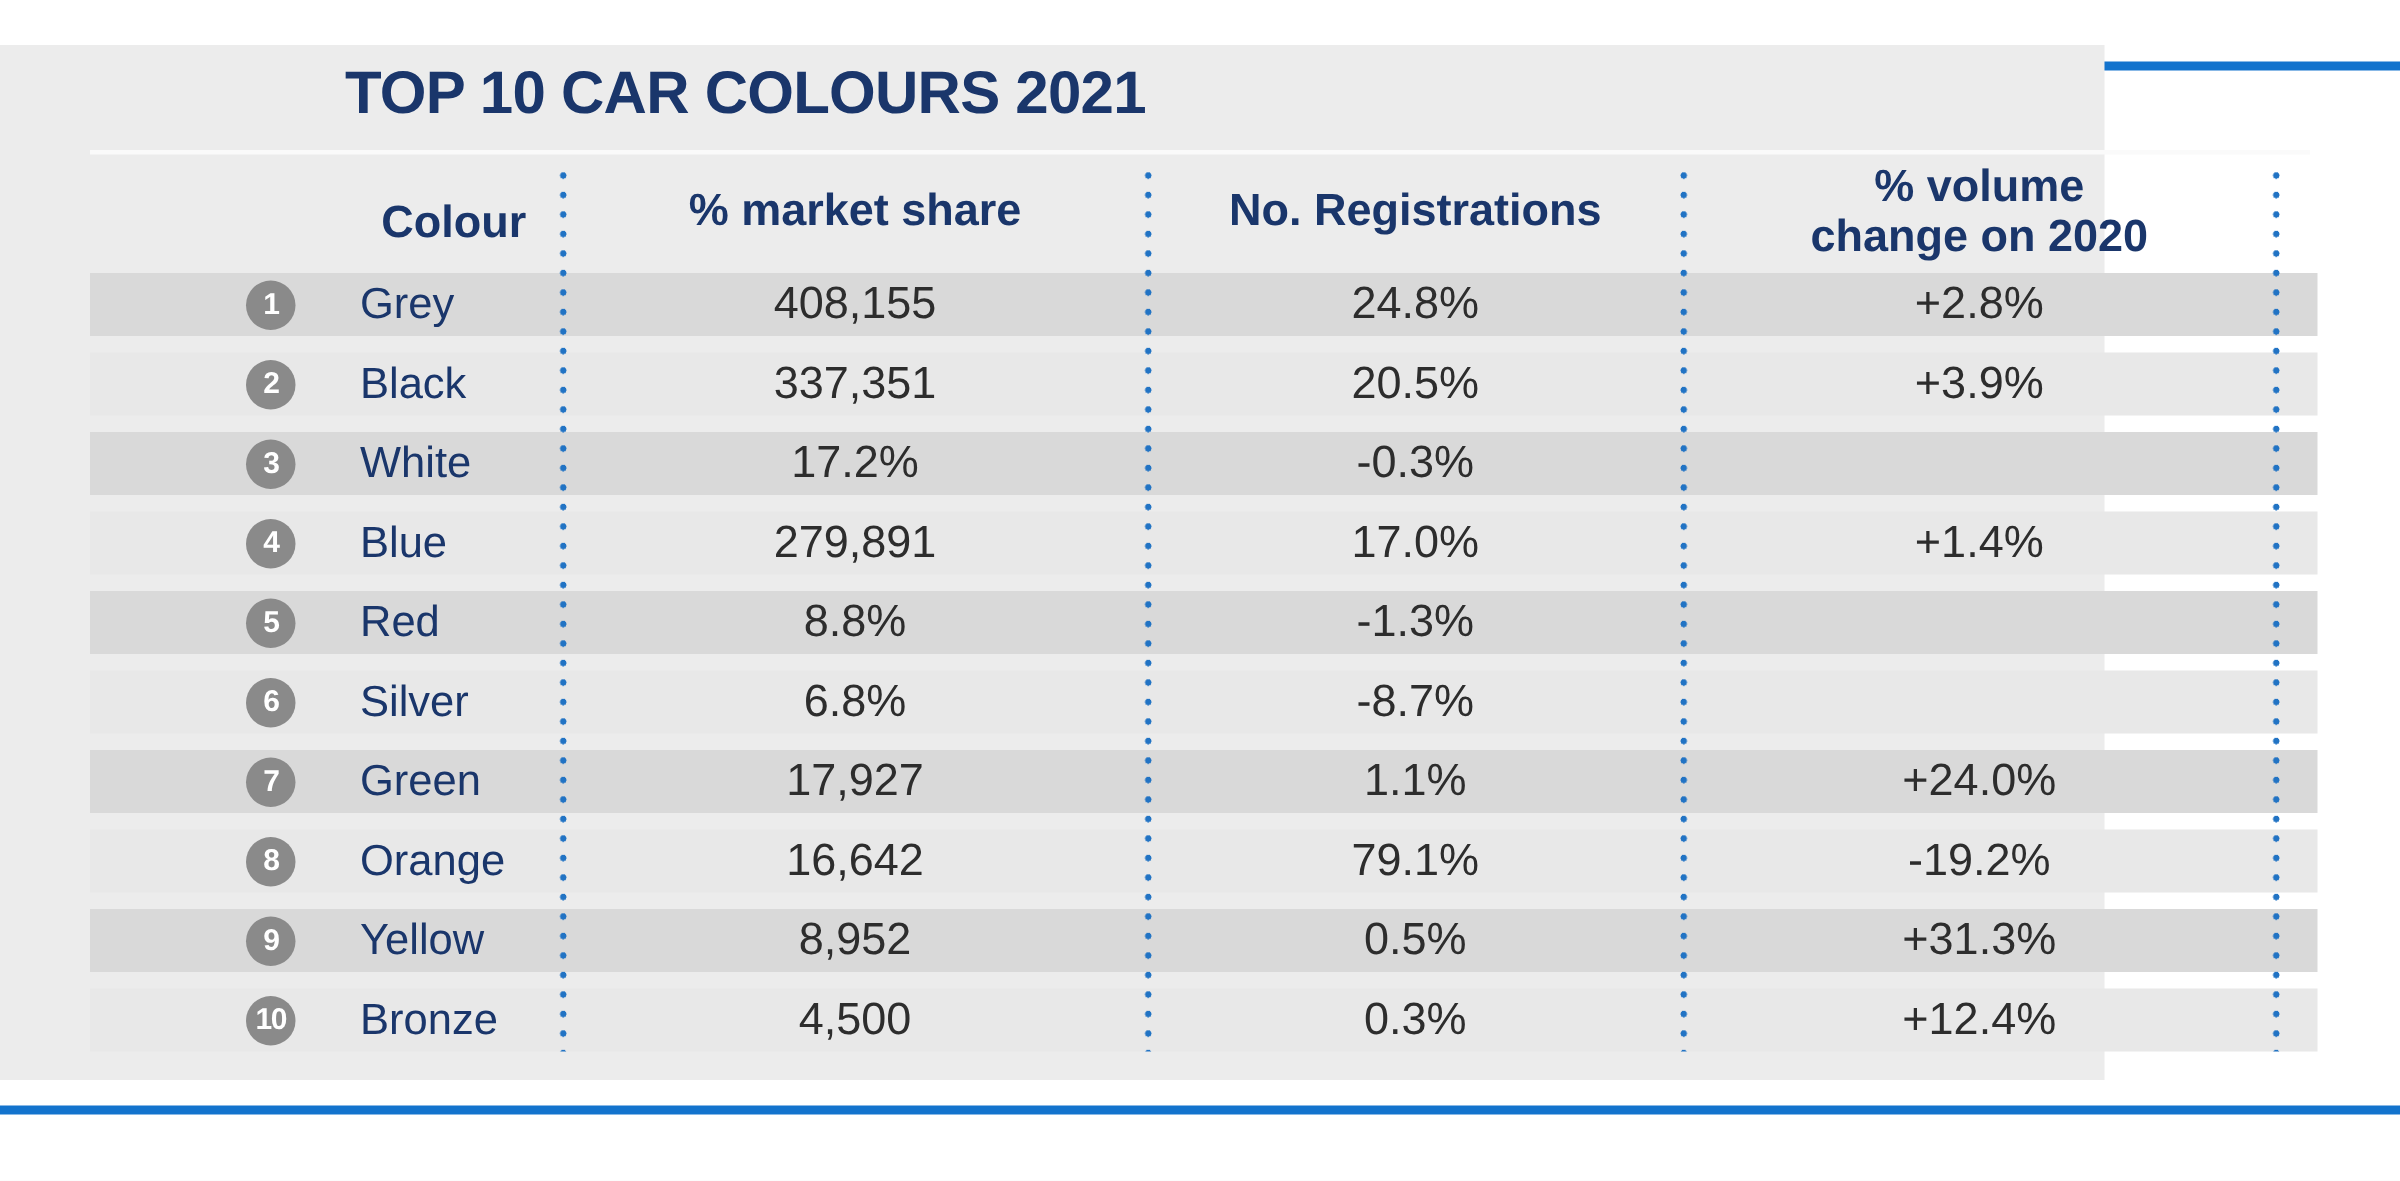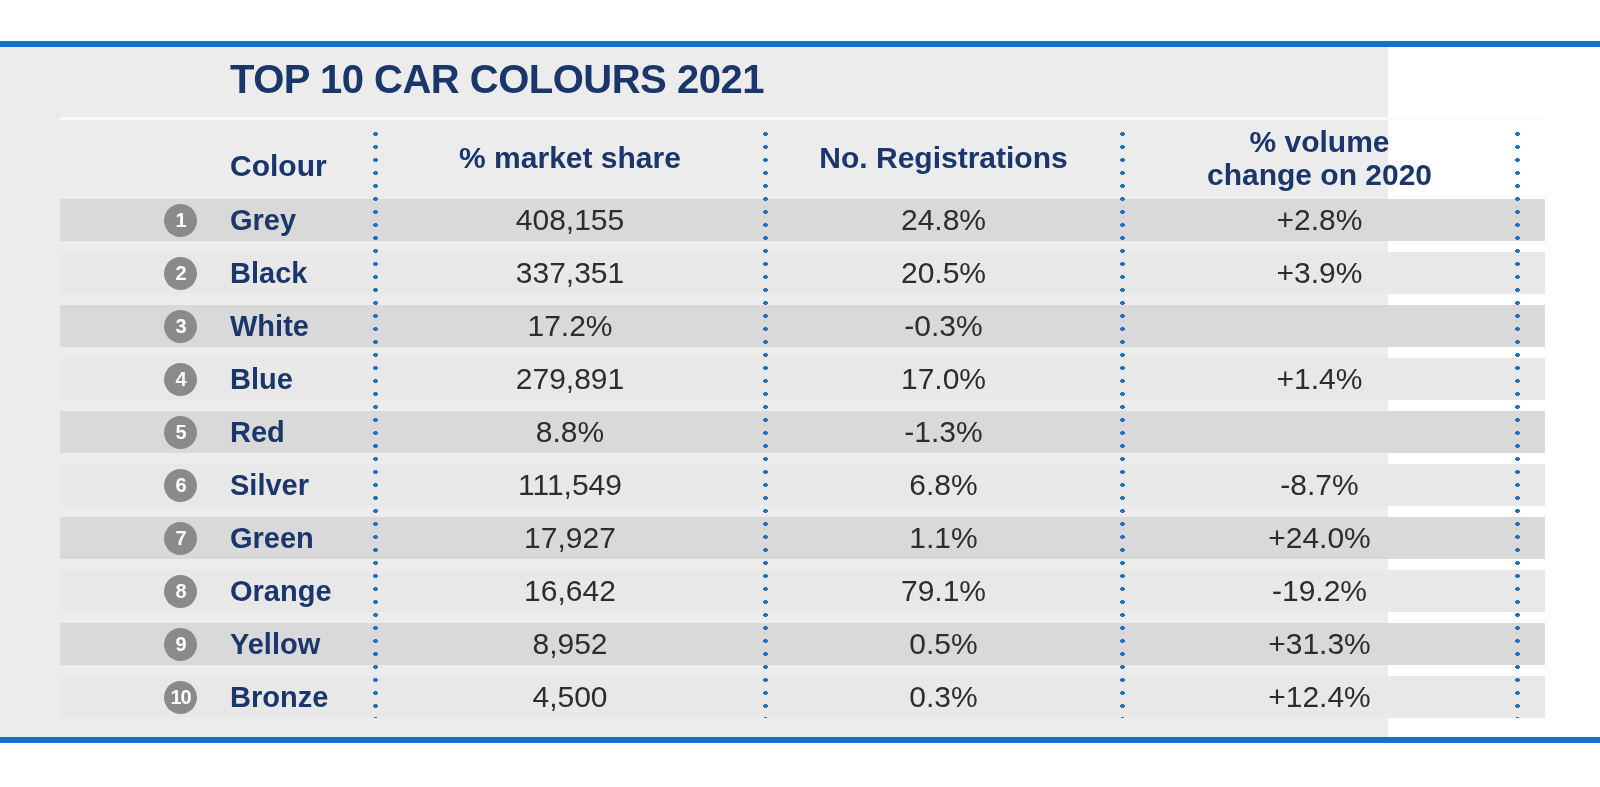--- a/index.html
+++ b/index.html
@@ -10,22 +10,23 @@
     font-family:"Liberation Sans","DejaVu Sans",sans-serif;
     overflow:hidden;
   }
   .accent-bar{
     position:absolute;left:0;width:1600px;height:6px;
     background:var(--accent-blue,#1373cd);
   }
   .accent-bar.top{top:41px;}
   .accent-bar.bottom{top:737px;}
   .content{
-    position:absolute;left:0;top:47px;width:1388px;height:690px;
+    position:absolute;left:0;top:30px;width:1388px;height:690px;
     background:var(--page-bg,#ececec);
+    padding-left:15px;
   }
   .title{
     position:absolute;left:230px;top:10px;margin:0;
     font-size:40px;font-weight:700;letter-spacing:-0.5px;
     color:var(--navy,#1a366b);
     line-height:1.1;white-space:nowrap;
   }
   .title-underline{
     position:absolute;left:60px;top:70px;width:1480px;height:3px;
     background:#fafafa;
@@ -37,41 +38,41 @@
   }
   .header-row{
     position:absolute;left:60px;top:71px;width:1485px;height:81px;
   }
   .header-cell{
     font-size:30px;font-weight:700;
     color:var(--navy,#1a366b);
     text-align:center;line-height:1.08;
     white-space:pre-line;
   }
-  .header-cell.first{text-align:left;padding-left:170px;margin-top:16px;}
+  .header-cell.first{text-align:center;padding-left:170px;margin-top:16px;}
   .rows{
     position:absolute;left:60px;top:152px;width:1485px;
   }
   .row{height:42px;margin-bottom:11px;}
   .row.odd{background:var(--row-odd,#d9d9d9);}
   .row.even{background:var(--row-even,#e8e8e8);}
   .colour-cell{
     display:flex;align-items:center;
     padding-left:104px;height:42px;
   }
   .rank-badge{
     width:33px;height:33px;border-radius:50%;
     background:var(--circle-grey,#8a8a8a);
     color:#ffffff;font-size:20px;font-weight:700;
     display:flex;align-items:center;justify-content:center;
     flex:0 0 33px;letter-spacing:-1px;
   }
   .colour-name{
-    margin-left:33px;
-    font-size:29px;font-weight:700;
+    margin-left:43px;
+    font-size:29px;font-weight:400;
     color:var(--navy,#1a366b);
   }
   .cell-num{
     font-size:30px;font-weight:400;
     color:var(--value-text,#2d2d2d);
     text-align:center;
   }
   .dotted-sep{
     position:absolute;top:81px;width:5px;height:590px;
     background-image:radial-gradient(circle 2.2px at 2.5px 6px, var(--dot-blue,#2173c4) 2.1px, rgba(0,0,0,0) 2.3px);
@@ -166,21 +167,20 @@
     <div></div>
   </div>
 
   <div class="row grid-cols even">
     <div class="colour-cell">
       <span class="rank-badge">
               <span>6</span>
             </span>
       <span class="colour-name">Silver</span>
     </div>
-    <div class="cell-num">111,549</div>
     <div class="cell-num">6.8%</div>
     <div class="cell-num">-8.7%</div>
     <div></div>
   </div>
 
   <div class="row grid-cols odd">
     <div class="colour-cell">
       <span class="rank-badge">
               <span>7</span>
             </span>

